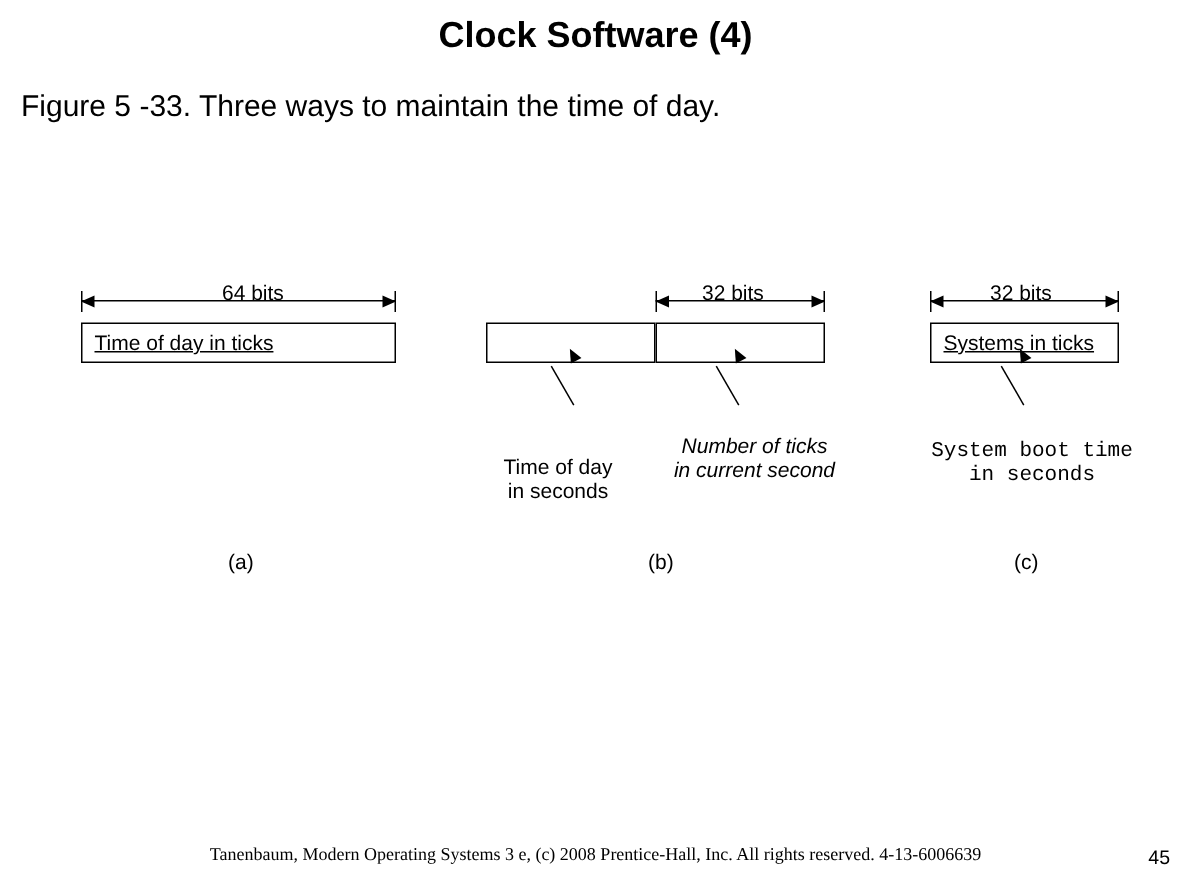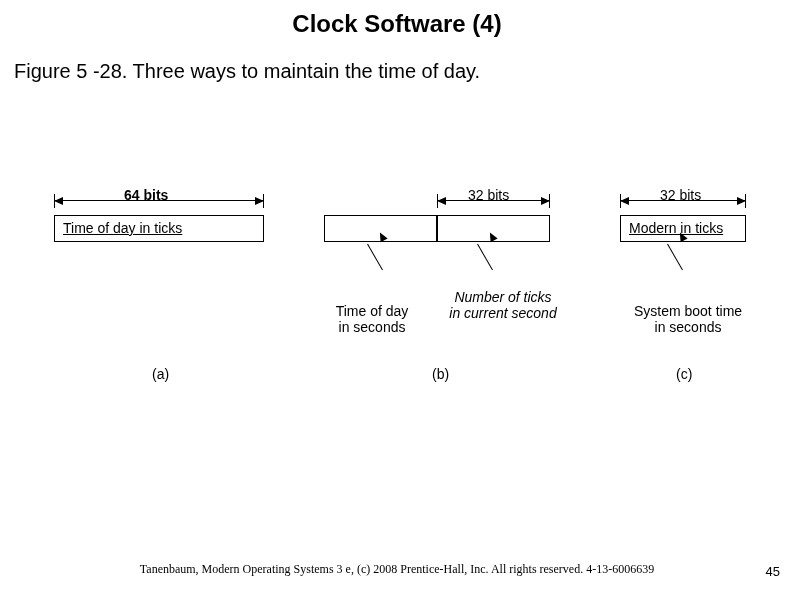--- a/index.html
+++ b/index.html
@@ -117,33 +117,33 @@
     right: 14px;
     bottom: 16px;
     font-size: 13px;
     font-family: Arial, sans-serif;
   }
 </style>
 </head>
 <body>
 
 <div class="title">Clock Software (4)</div>
-<div class="caption">Figure 5 -28. Three ways to maintain the time of day.</div>
+<div class="caption">Figure 5 -33. Three ways to maintain the time of day.</div>
 
 <div class="figure">
 
   <div class="group" style="left:0; width:210px;">
     <div class="dimline" style="left:0; width:210px;">
       <div class="tick" style="left:0"></div>
       <div class="bar"></div>
       <div class="ah left"></div>
       <div class="ah right"></div>
       <div class="tick" style="right:0"></div>
     </div>
-    <div class="dimlabel" style="left:70px;font-weight:bold;">64 bits</div>
+    <div class="dimlabel" style="left:94px;">64 bits</div>
     <div class="box" style="left:0; width:210px;"></div>
     <div class="boxlabel">Time of day in ticks</div>
     <div class="partlabel" style="left:98px;">(a)</div>
   </div>
 
   <div class="group" style="left:270px; width:226px;">
     <div class="dimline" style="left:113px; width:113px;">
       <div class="tick" style="left:0"></div>
       <div class="bar"></div>
       <div class="ah left"></div>
@@ -169,24 +169,24 @@
   <div class="group" style="left:566px; width:126px;">
     <div class="dimline" style="left:0; width:126px;">
       <div class="tick" style="left:0"></div>
       <div class="bar"></div>
       <div class="ah left"></div>
       <div class="ah right"></div>
       <div class="tick" style="right:0"></div>
     </div>
     <div class="dimlabel" style="left:40px;">32 bits</div>
     <div class="box" style="left:0; width:126px;"></div>
-    <div class="boxlabel" style="left:9px;">Modern in ticks</div>
+    <div class="boxlabel" style="left:9px;">Systems in ticks</div>
     <div class="arrowhead" style="left:58px; top:72px; transform:rotate(-28deg);"></div>
     <div class="arrowline" style="left:62px; top:80px; height:30px; transform:rotate(-30deg);"></div>
-    <div class="annot" style="left:-2px; top:110px; width:140px; white-space:pre-line;">System boot time
+    <div class="annot" style="left:-2px; top:100px; width:140px; white-space:pre-line;font-family:Liberation Mono, monospace;">System boot time
 in seconds</div>
     <div class="partlabel" style="left:56px;">(c)</div>
   </div>
 
 </div>
 
 <div class="footer">Tanenbaum, Modern Operating Systems 3 e, (c) 2008 Prentice-Hall, Inc. All rights reserved. 4-13-6006639</div>
 <div class="pagenum">45</div>
 
 </body></html>

